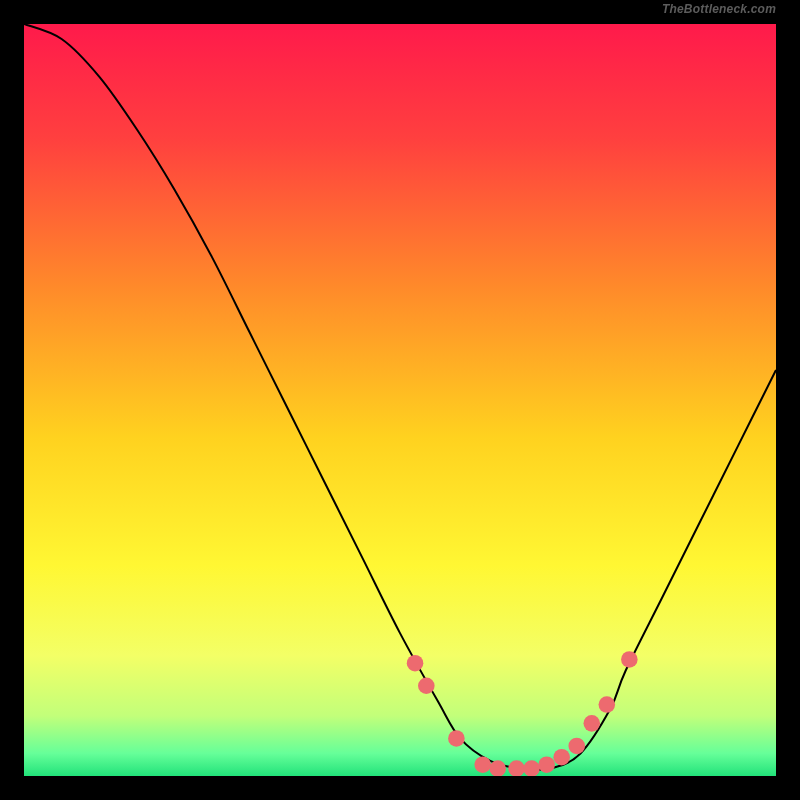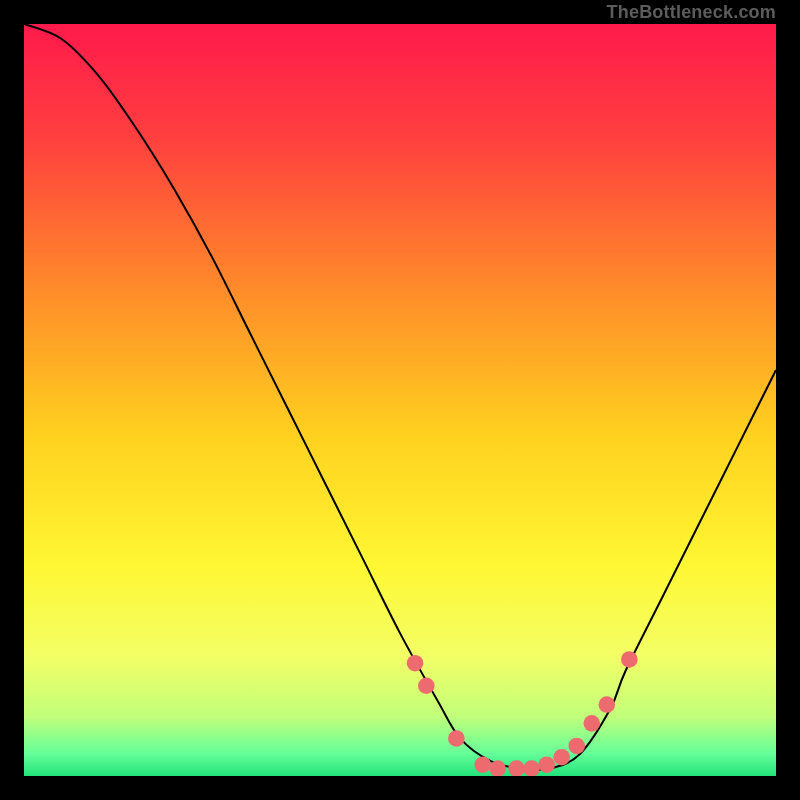--- a/index.html
+++ b/index.html
@@ -24,24 +24,25 @@
     top: 0;
     left: 0;
     width: 752px;
     height: 752px;
   }
   .watermark {
     position: absolute;
     top: 2px;
     right: 24px;
     font-family: Arial, Helvetica, sans-serif;
-    font-size: 18px;
+    font-size: 12px;
     font-weight: bold;
     color: #5c5c5c;
     letter-spacing: 0.2px;
+    font-style: italic;
   }
 </style>
 </head>
 <body>
 
 <div class="chart-container">
   <svg class="plot-area" viewBox="0 0 752 752" preserveAspectRatio="none">
     <defs>
       <linearGradient id="bg-grad" x1="0" y1="0" x2="0" y2="1">
           <stop offset="0%" stop-color="#ff1a4b"></stop>

